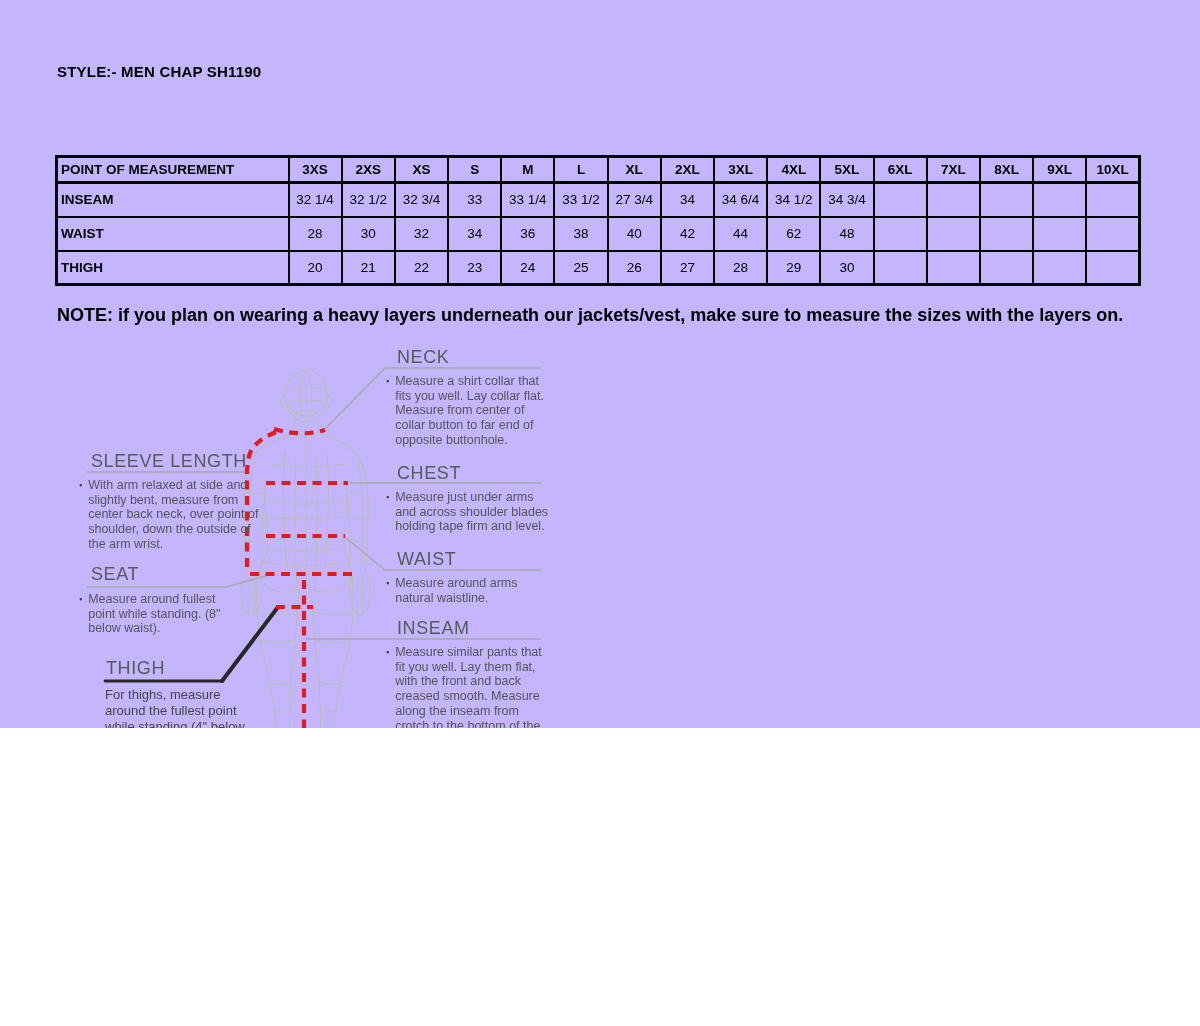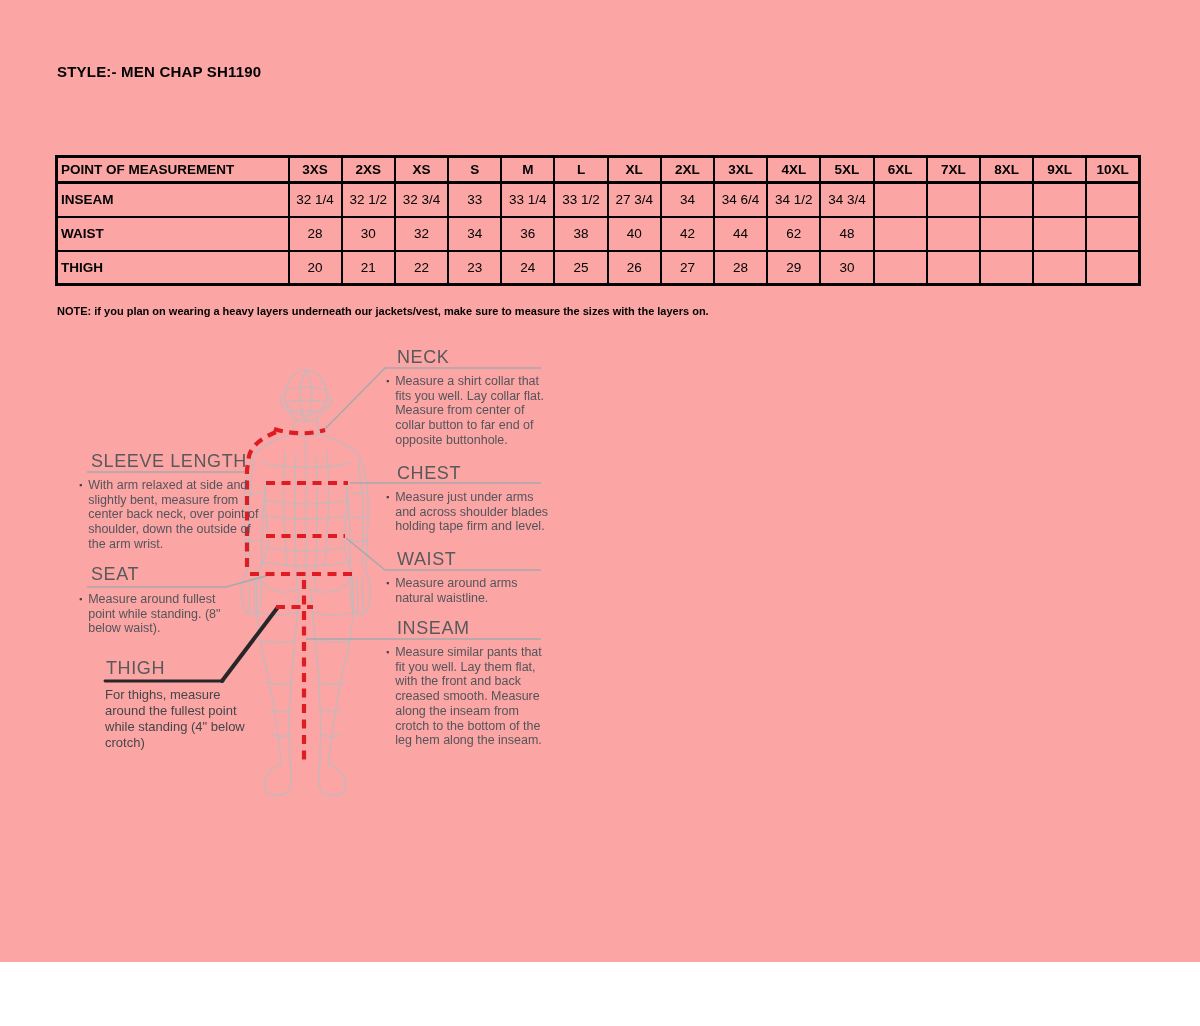--- a/index.html
+++ b/index.html
@@ -1,21 +1,21 @@
 <!DOCTYPE html>
 <html><head>
 <meta charset="utf-8">
 <style>
   * { margin: 0; padding: 0; box-sizing: border-box; }
   html,body { background:#ffffff; }
   .page {
     position: relative;
     width: 1200px;
-    height: 962px;
-    background: #fca5a5;
+    height: 728px;
+    background: #c4b5fd;
     font-family: "Liberation Sans", sans-serif;
     overflow: hidden;
   }
   .doc-title {
     position: absolute;
     left: 57px; top: 63px;
     font-size: 15px;
     font-weight: bold;
     color: #000;
     letter-spacing: 0.2px;
@@ -37,21 +37,21 @@
     color: #000;
     overflow: hidden;
     white-space: nowrap;
   }
   .size-table thead th { height: 26px; font-weight: bold; border-bottom: 3px solid #000; }
   .size-table tbody td { height: 34px; font-weight: normal; }
   .size-table .head-label, .size-table .rowlabel { text-align: left; padding-left: 3px; font-weight: bold; }
   .note-line {
     position: absolute;
     left: 57px; top: 305px;
-    font-size: 11px;
+    font-size: 18px;
     font-weight: bold;
     color: #000;
   }
   .diagram-svg {
     position: absolute;
     left: 0; top: 0;
     width: 1200px; height: 1026px;
     pointer-events: none;
   }
   .dh {

